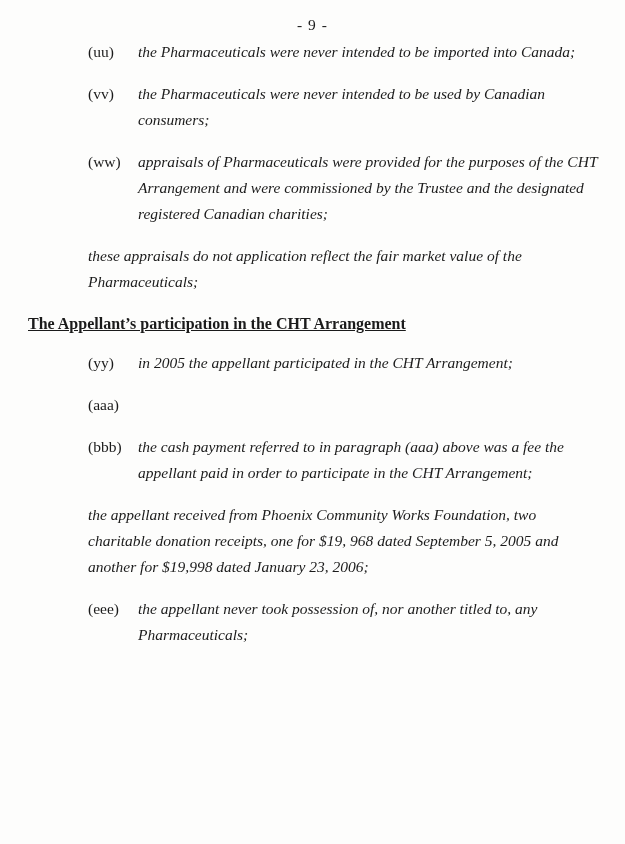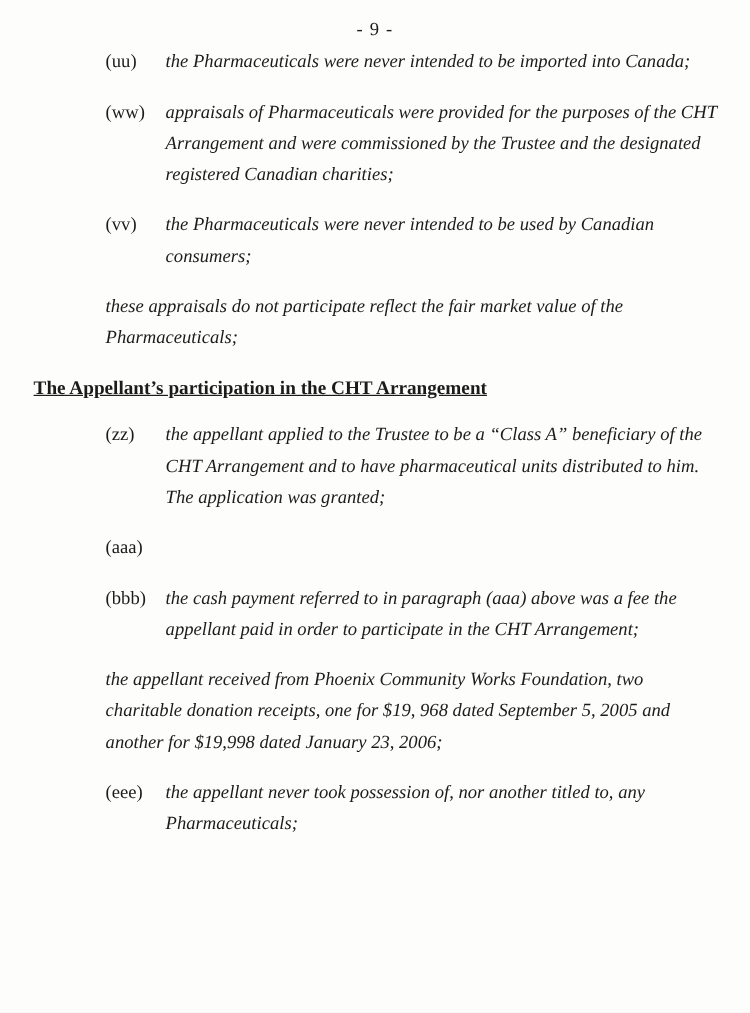--- a/index.html
+++ b/index.html
@@ -57,46 +57,44 @@
   <div class="page-number">- 9 -</div>
 
   <div class="doc-body">
 
     <div class="clause">
       <span class="clause-label">(uu)</span>
       <span class="clause-text">the Pharmaceuticals were never intended to be imported into Canada;</span>
     </div>
 
     <div class="clause">
+      <span class="clause-label">(vv)</span>
+      <span class="clause-text">the Pharmaceuticals were never intended to be used by Canadian
+consumers;</span>
+    </div>
+
+    <div class="clause">
       <span class="clause-label">(ww)</span>
       <span class="clause-text">appraisals of Pharmaceuticals were provided for the purposes of the CHT
 Arrangement and were commissioned by the Trustee and the designated
 registered Canadian charities;</span>
     </div>
 
     <div class="clause">
-      <span class="clause-label">(vv)</span>
-      <span class="clause-text">the Pharmaceuticals were never intended to be used by Canadian
-consumers;</span>
-    </div>
-
-    <div class="clause">
-      <span class="clause-text">these appraisals do not participate reflect the fair market value of the
+      <span class="clause-text">these appraisals do not application reflect the fair market value of the
 Pharmaceuticals;</span>
     </div>
 
     <div class="section-heading">The Appellant’s participation in the CHT Arrangement</div>
 
+    <div class="clause">
+      <span class="clause-label">(yy)</span>
+      <span class="clause-text">in 2005 the appellant participated in the CHT Arrangement;</span>
+    </div>
 
-    <div class="clause">
-      <span class="clause-label">(zz)</span>
-      <span class="clause-text">the appellant applied to the Trustee to be a “Class A” beneficiary of the
-CHT Arrangement and to have pharmaceutical units distributed to him.
-The application was granted;</span>
-    </div>
 
     <div class="clause">
       <span class="clause-label">(aaa)</span>
     </div>
 
     <div class="clause">
       <span class="clause-label">(bbb)</span>
       <span class="clause-text">the cash payment referred to in paragraph (aaa) above was a fee the
 appellant paid in order to participate in the CHT Arrangement;</span>
     </div>

